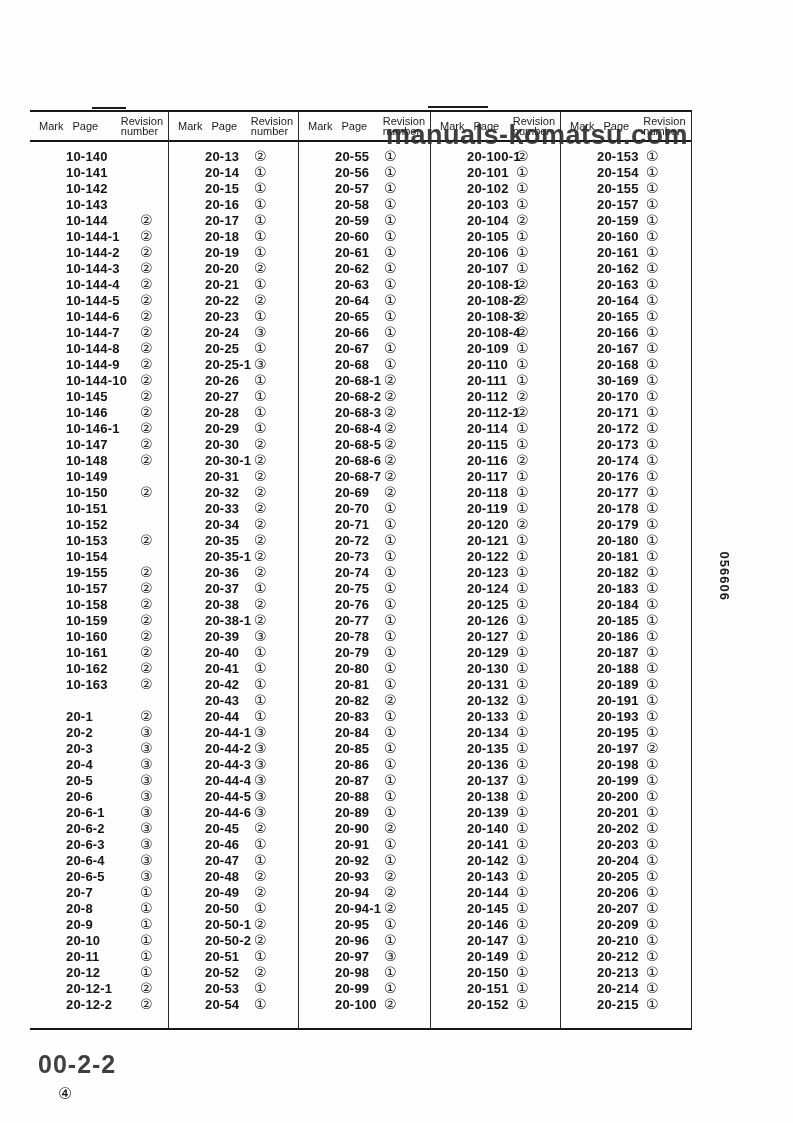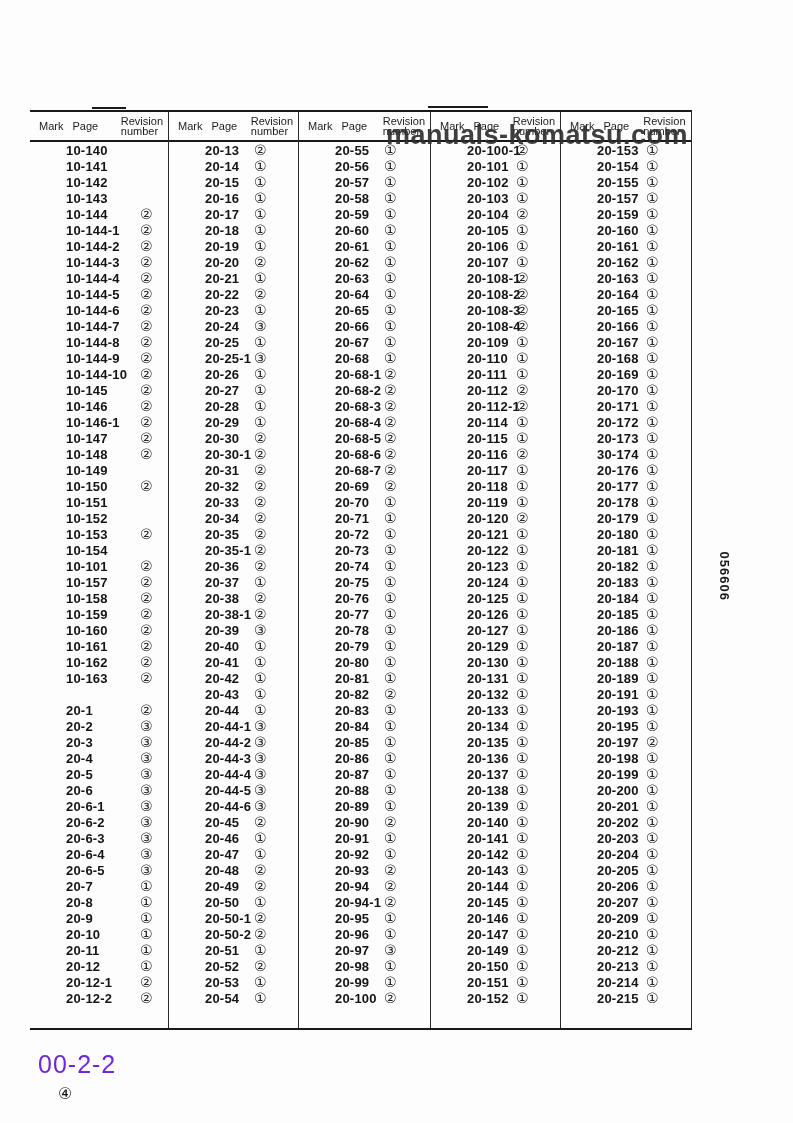--- a/index.html
+++ b/index.html
@@ -17,39 +17,39 @@
   .colgroup{box-sizing:border-box;display:flex;flex-direction:column;}
   .colgroup + .colgroup{border-left:1.5px solid #2a2a2a;}
   .cg1{width:138px;} .cg2{width:130px;} .cg3{width:132px;} .cg4{width:130px;} .cg5{width:130.5px;}
   .thead{
     height:30px;flex:none;border-bottom:2px solid #181818;
     display:flex;align-items:center;padding:0 5px 0 9px;box-sizing:border-box;
     font-size:11px;color:#1c1c1c;
   }
   .th-page{margin-left:9px;}
   .th-rev{margin-left:auto;text-align:left;font-size:11px;line-height:10px;}
-  .rows{padding-top:0;}
+  .rows{padding-top:6px;}
   .row{height:16px;display:flex;align-items:center;padding-left:36px;box-sizing:border-box;}
   .pg{font-size:13px;font-weight:bold;letter-spacing:0.2px;white-space:nowrap;flex:none;width:49px;}
   .cg1 .pg{width:74px;}
   .rv{font-size:14px;font-weight:400;color:#222;line-height:14px;}
   
   .watermark{
     position:absolute;left:386px;top:120px;z-index:5;
     font-size:27px;font-weight:600;letter-spacing:0.5px;color:#2f2f2f;opacity:0.92;
     white-space:nowrap;
   }
   .sidenum{
     position:absolute;left:700px;top:568px;width:48px;text-align:center;
     transform:rotate(90deg);
     font-size:13px;font-weight:bold;letter-spacing:1px;color:#1a1a1a;
   }
   .footer-code{
     position:absolute;left:38px;top:1050px;
-    font-size:25px;font-weight:400;letter-spacing:1px;color:#6d28d9;
+    font-size:25px;font-weight:700;letter-spacing:1px;color:#404040;
   }
   .footer-mark{
     position:absolute;left:58px;top:1084px;
     font-size:16px;color:#111;
   }
   .artifact{position:absolute;background:#1a1a1a;}
   .a1{left:92px;top:107px;width:34px;height:2px;}
   .a2{left:428px;top:106px;width:60px;height:2px;}
 </style>
 </head>
@@ -167,21 +167,21 @@
         </div>
         <div class="row">
           <span class="pg">10-153</span>
           <span class="rv">②</span>
         </div>
         <div class="row">
           <span class="pg">10-154</span>
           <span class="rv"></span>
         </div>
         <div class="row">
-          <span class="pg">10-101</span>
+          <span class="pg">19-155</span>
           <span class="rv">②</span>
         </div>
         <div class="row">
           <span class="pg">10-157</span>
           <span class="rv">②</span>
         </div>
         <div class="row">
           <span class="pg">10-158</span>
           <span class="rv">②</span>
         </div>
@@ -1031,41 +1031,41 @@
         </div>
         <div class="row">
           <span class="pg">20-167</span>
           <span class="rv">①</span>
         </div>
         <div class="row">
           <span class="pg">20-168</span>
           <span class="rv">①</span>
         </div>
         <div class="row">
-          <span class="pg">20-169</span>
+          <span class="pg">30-169</span>
           <span class="rv">①</span>
         </div>
         <div class="row">
           <span class="pg">20-170</span>
           <span class="rv">①</span>
         </div>
         <div class="row">
           <span class="pg">20-171</span>
           <span class="rv">①</span>
         </div>
         <div class="row">
           <span class="pg">20-172</span>
           <span class="rv">①</span>
         </div>
         <div class="row">
           <span class="pg">20-173</span>
           <span class="rv">①</span>
         </div>
         <div class="row">
-          <span class="pg">30-174</span>
+          <span class="pg">20-174</span>
           <span class="rv">①</span>
         </div>
         <div class="row">
           <span class="pg">20-176</span>
           <span class="rv">①</span>
         </div>
         <div class="row">
           <span class="pg">20-177</span>
           <span class="rv">①</span>
         </div>

